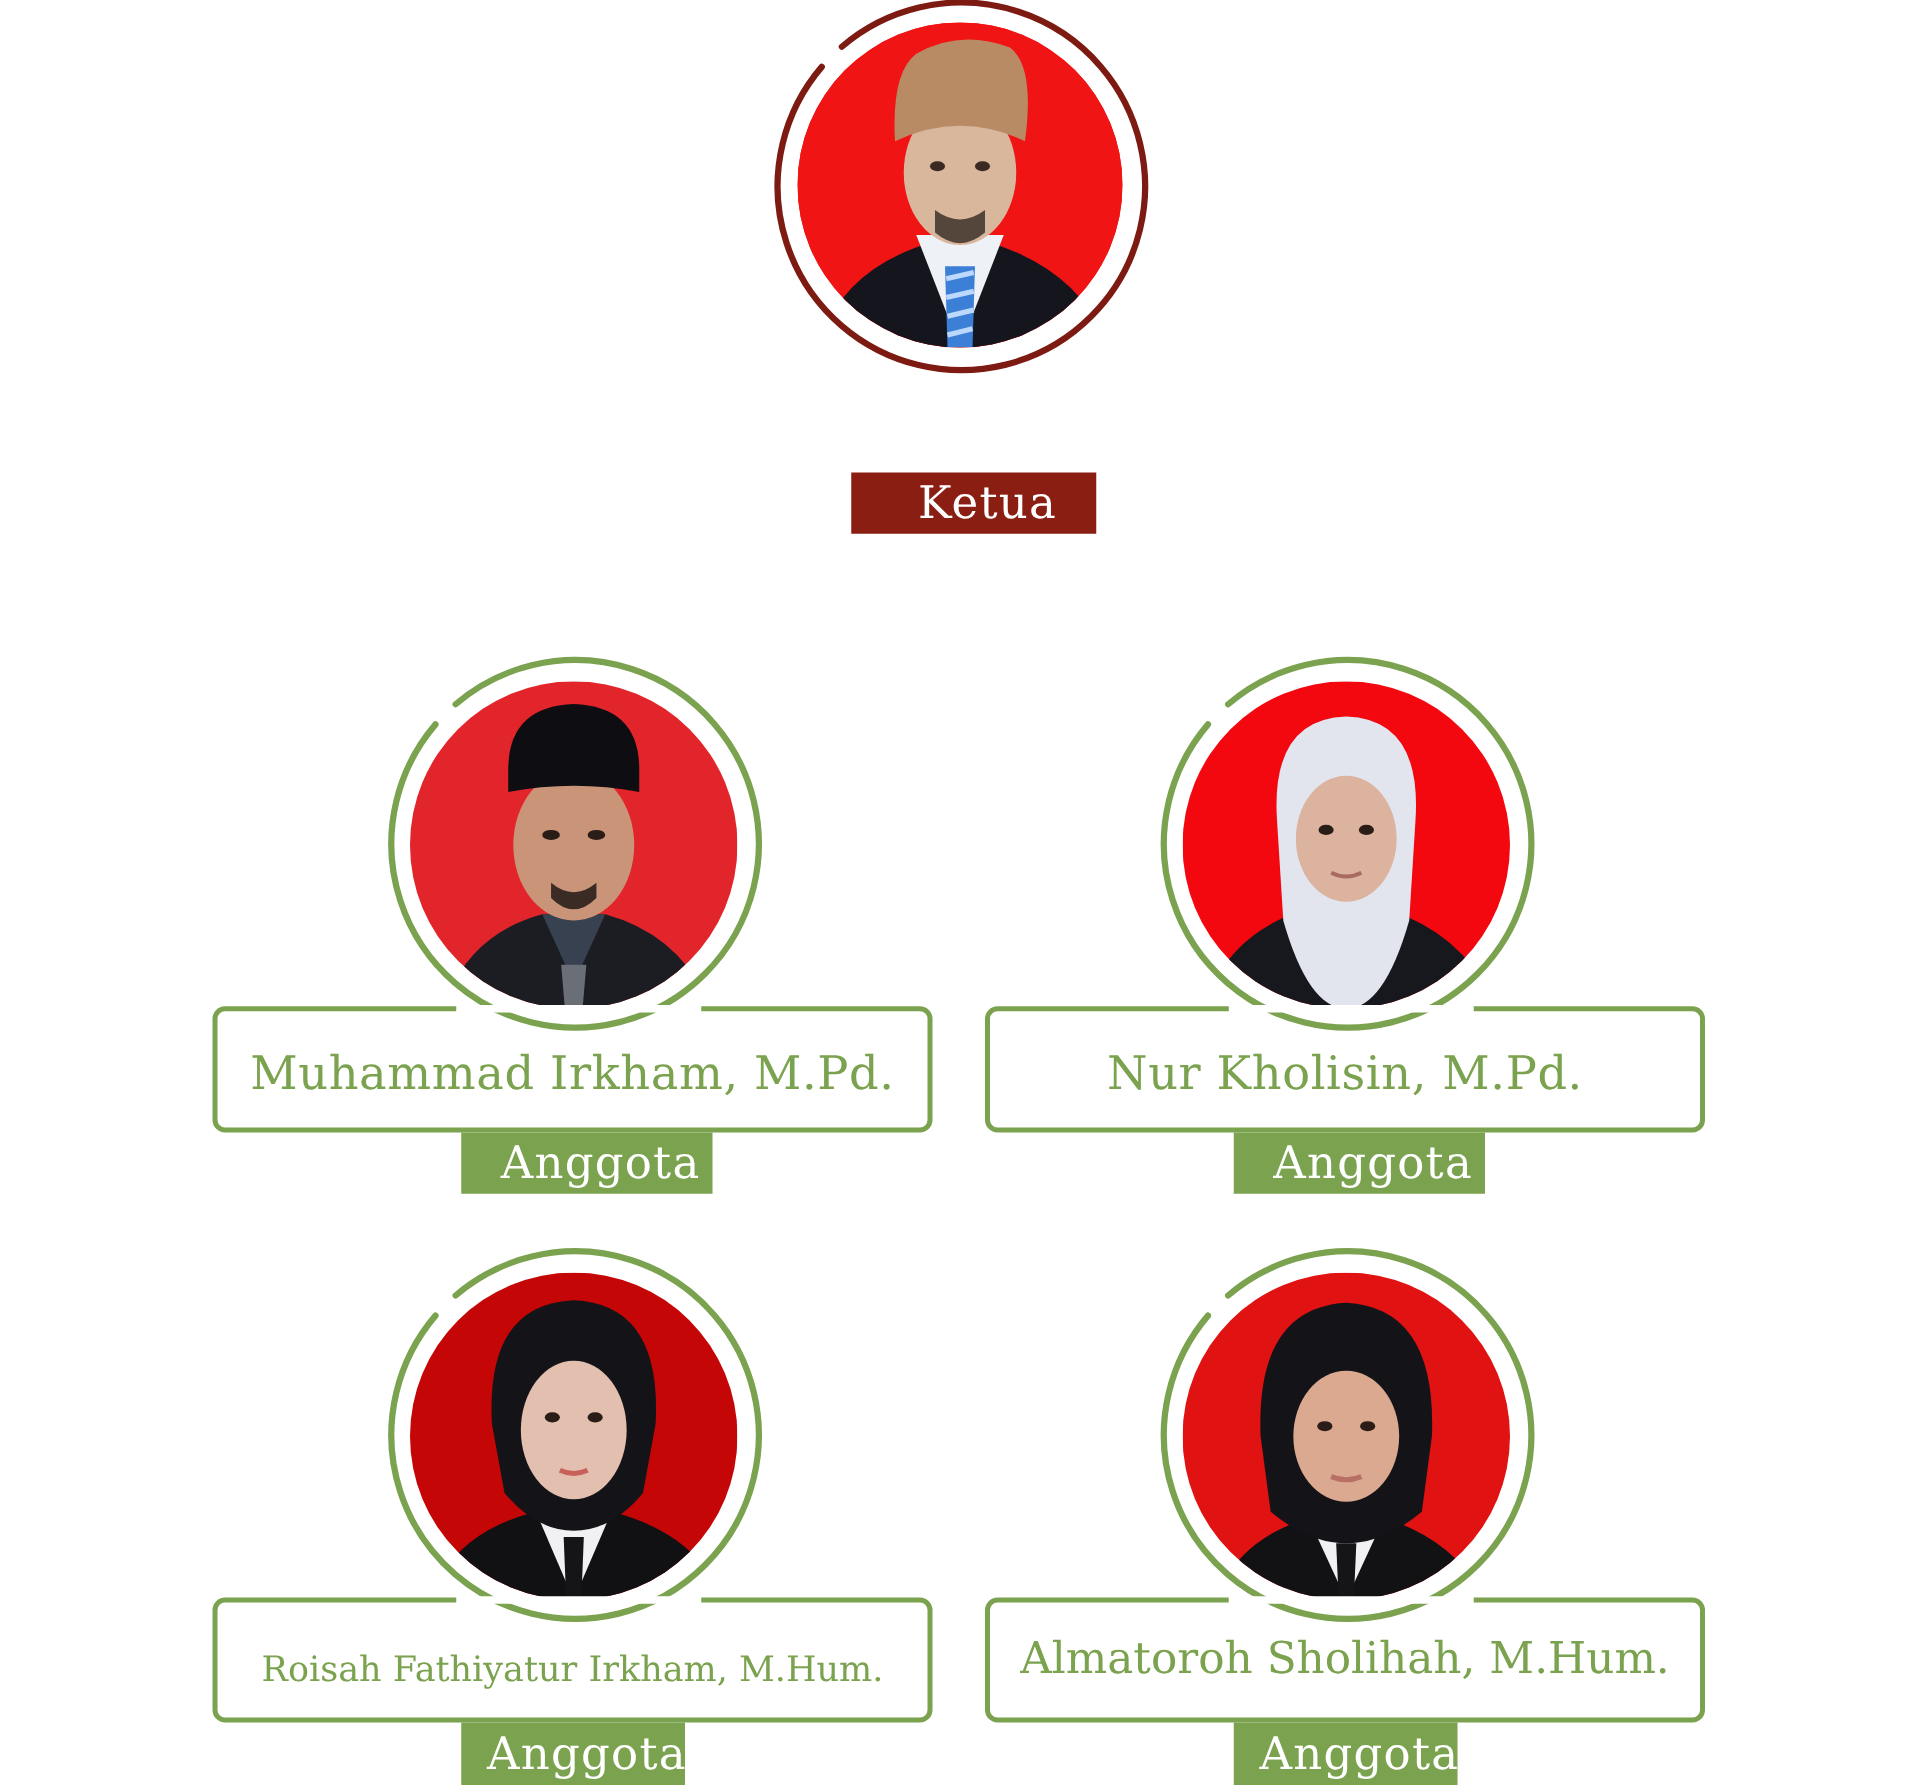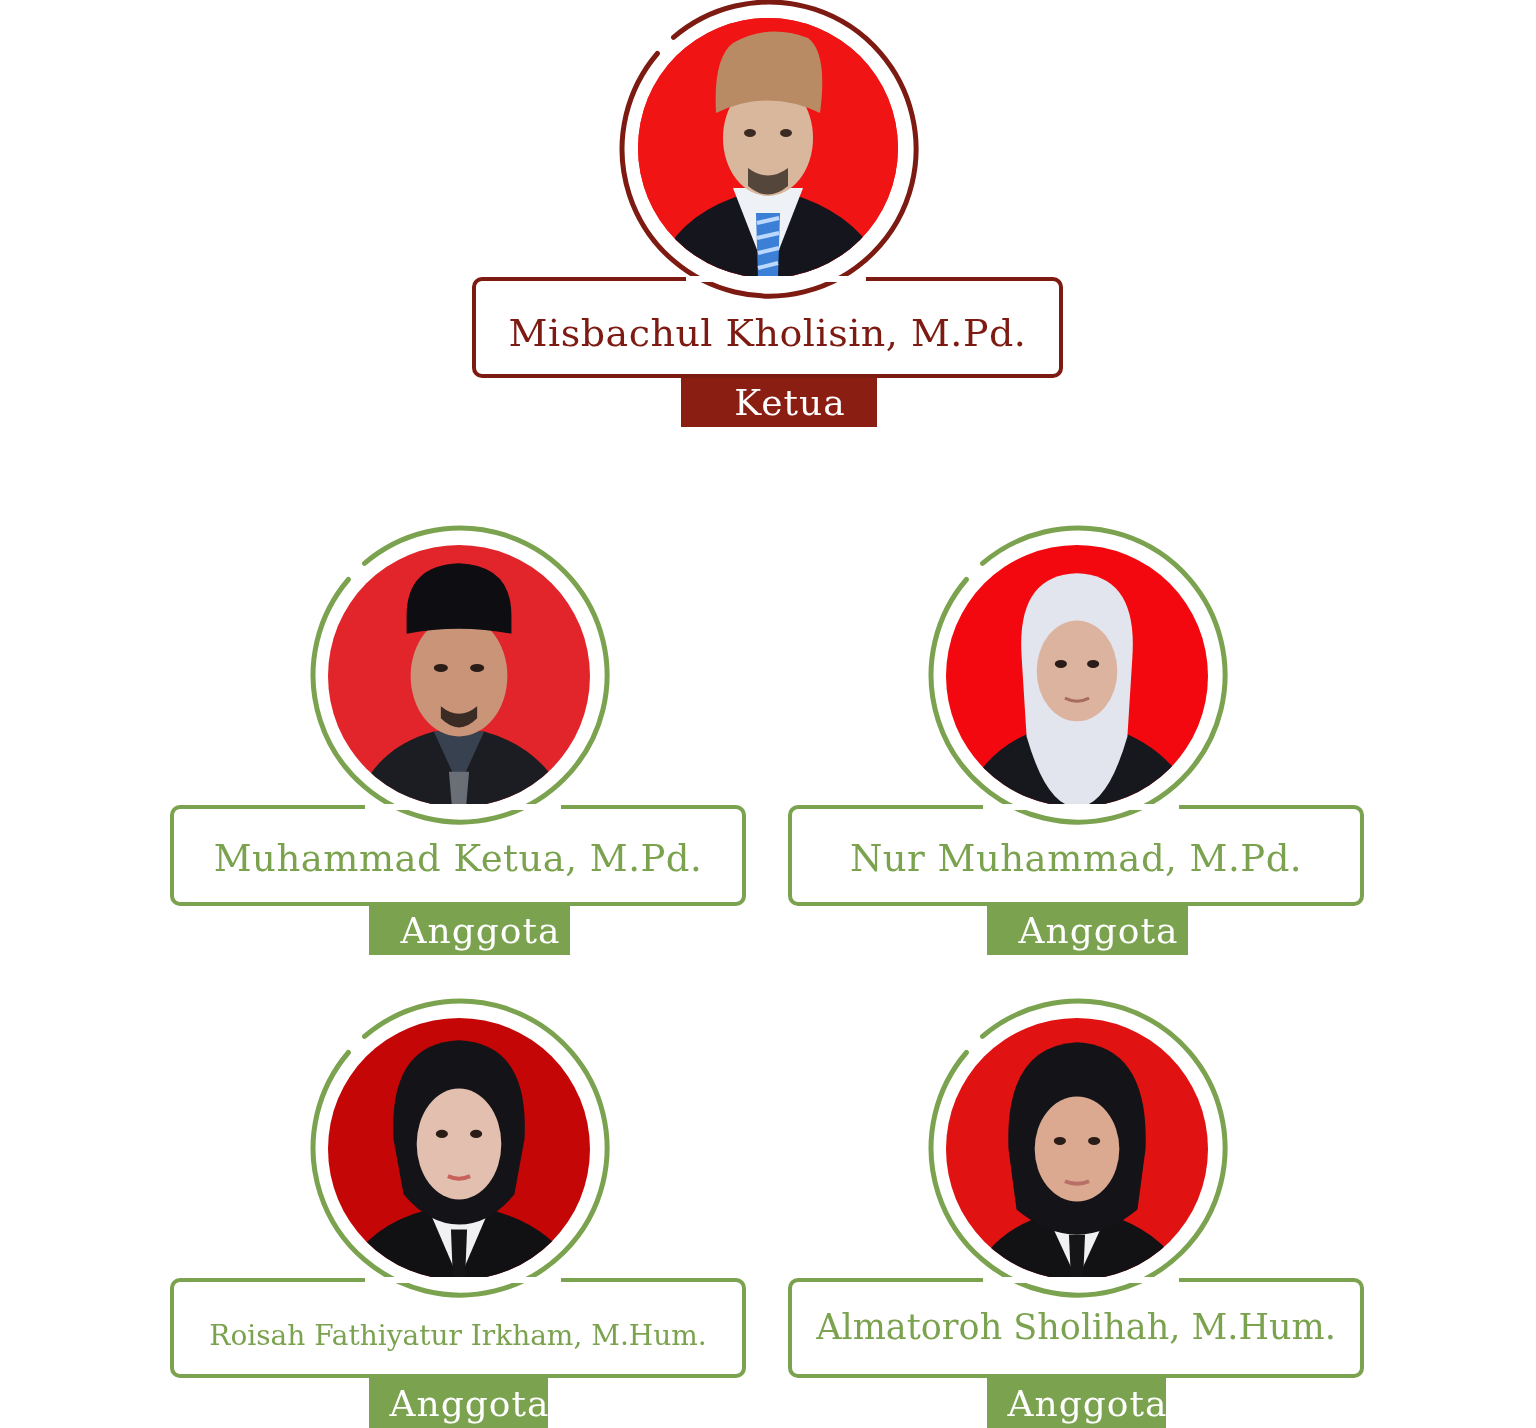--- a/index.html
+++ b/index.html
@@ -30,24 +30,20 @@
       <path d="M95 170 L130 260 L165 170 Z" fill="#eef1f5"></path>
       <path d="M118 195 L142 195 L140 260 L120 260 Z" fill="#3b7fd6"></path>
       <path d="M119 205 L141 200 M119 220 L141 215 M120 235 L141 230 M120 250 L140 245" stroke="#bcd8ff" stroke-width="4"></path>
       <ellipse cx="130" cy="120" rx="45" ry="58" fill="#d9b79d"></ellipse>
       <path d="M110 168 Q130 185 150 168 L150 150 Q130 165 110 150 Z" fill="#55463c"></path>
       <path d="M78 95 Q75 40 95 25 Q130 5 170 20 Q190 35 182 95 Q130 70 78 95 Z" fill="#b98b64"></path>
       <ellipse cx="112" cy="115" rx="6" ry="4" fill="#3b2a22"></ellipse>
       <ellipse cx="148" cy="115" rx="6" ry="4" fill="#3b2a22"></ellipse>
     </svg>
   </div>
-  <div class="namebox" style="left:472px;top:277px;width:591px;height:101px;border-color:#7d1a12;">
-    <div class="gap" style="left:210px;width:180px;"></div>
-    <span class="name" style="color:#7d1a12;font-size:38px;margin-top:10px;">Misbachul Kholisin, M.Pd.</span>
-  </div>
   <div class="role" style="left:681px;top:378px;width:174px;height:49px;background:#8b1e12;">Ketua</div>
 </div>
 
 <div class="card" style="left:0;top:0;">
   <svg class="ring" style="left:307px;top:522px;" width="304" height="304" viewBox="0 0 304 304">
     <path d="M 57.5 41.4 A 147 147 0 1 1 41.4 57.5" fill="none" stroke="#7ba24e" stroke-width="5" stroke-linecap="round"></path>
   </svg>
   <div class="photo" style="left:328px;top:545px;width:262px;height:262px;">
     <svg width="262" height="262" viewBox="0 0 260 260">
       <rect width="260" height="260" fill="#e2242b"></rect>
@@ -56,21 +52,21 @@
       <path d="M120 225 L140 225 L137 260 L123 260 Z" fill="#6a6f77"></path>
       <ellipse cx="130" cy="130" rx="48" ry="60" fill="#c99478"></ellipse>
       <path d="M112 172 Q130 190 148 172 L148 160 Q130 175 112 160 Z" fill="#3a2b24"></path>
       <path d="M78 70 Q78 20 130 18 Q182 20 182 70 L182 88 Q130 78 78 88 Z" fill="#0d0d12"></path>
       <ellipse cx="112" cy="122" rx="7" ry="4" fill="#2a1c16"></ellipse>
       <ellipse cx="148" cy="122" rx="7" ry="4" fill="#2a1c16"></ellipse>
     </svg>
   </div>
   <div class="namebox" style="left:170px;top:805px;width:576px;height:101px;border-color:#7ba24e;">
     <div class="gap" style="left:191px;width:196px;"></div>
-    <span class="name" style="color:#7ba24e;font-size:37px;margin-top:6px;">Muhammad Ketua, M.Pd.</span>
+    <span class="name" style="color:#7ba24e;font-size:37px;margin-top:6px;">Muhammad Irkham, M.Pd.</span>
   </div>
   <div class="role" style="left:369px;top:906px;width:179px;height:49px;background:#7ba24e;">Anggota</div>
 </div>
 
 <div class="card" style="left:0;top:0;">
   <svg class="ring" style="left:925px;top:522px;" width="304" height="304" viewBox="0 0 304 304">
     <path d="M 57.5 41.4 A 147 147 0 1 1 41.4 57.5" fill="none" stroke="#7ba24e" stroke-width="5" stroke-linecap="round"></path>
   </svg>
   <div class="photo" style="left:946px;top:545px;width:262px;height:262px;">
     <svg width="262" height="262" viewBox="0 0 260 260">
@@ -78,21 +74,21 @@
       <path d="M20 250 Q40 200 95 182 L165 182 Q220 200 245 250 L245 260 L20 260 Z" fill="#17181d"></path>
       <path d="M75 110 Q70 30 130 28 Q190 30 185 110 L180 190 Q160 260 130 260 Q100 260 80 190 Z" fill="#e3e5ee"></path>
       <ellipse cx="130" cy="125" rx="40" ry="50" fill="#dcb39e"></ellipse>
       <ellipse cx="114" cy="118" rx="6" ry="4" fill="#2a1c16"></ellipse>
       <ellipse cx="146" cy="118" rx="6" ry="4" fill="#2a1c16"></ellipse>
       <path d="M118 152 Q130 158 142 152" stroke="#a76b62" stroke-width="3" fill="none"></path>
     </svg>
   </div>
   <div class="namebox" style="left:788px;top:805px;width:576px;height:101px;border-color:#7ba24e;">
     <div class="gap" style="left:191px;width:196px;"></div>
-    <span class="name" style="color:#7ba24e;font-size:37px;margin-top:6px;">Nur Muhammad, M.Pd.</span>
+    <span class="name" style="color:#7ba24e;font-size:37px;margin-top:6px;">Nur Kholisin, M.Pd.</span>
   </div>
   <div class="role" style="left:987px;top:906px;width:179px;height:49px;background:#7ba24e;">Anggota</div>
 </div>
 
 <div class="card" style="left:0;top:0;">
   <svg class="ring" style="left:307px;top:995px;" width="304" height="304" viewBox="0 0 304 304">
     <path d="M 57.5 41.4 A 147 147 0 1 1 41.4 57.5" fill="none" stroke="#7ba24e" stroke-width="5" stroke-linecap="round"></path>
   </svg>
   <div class="photo" style="left:328px;top:1018px;width:262px;height:262px;">
     <svg width="262" height="262" viewBox="0 0 260 260">

